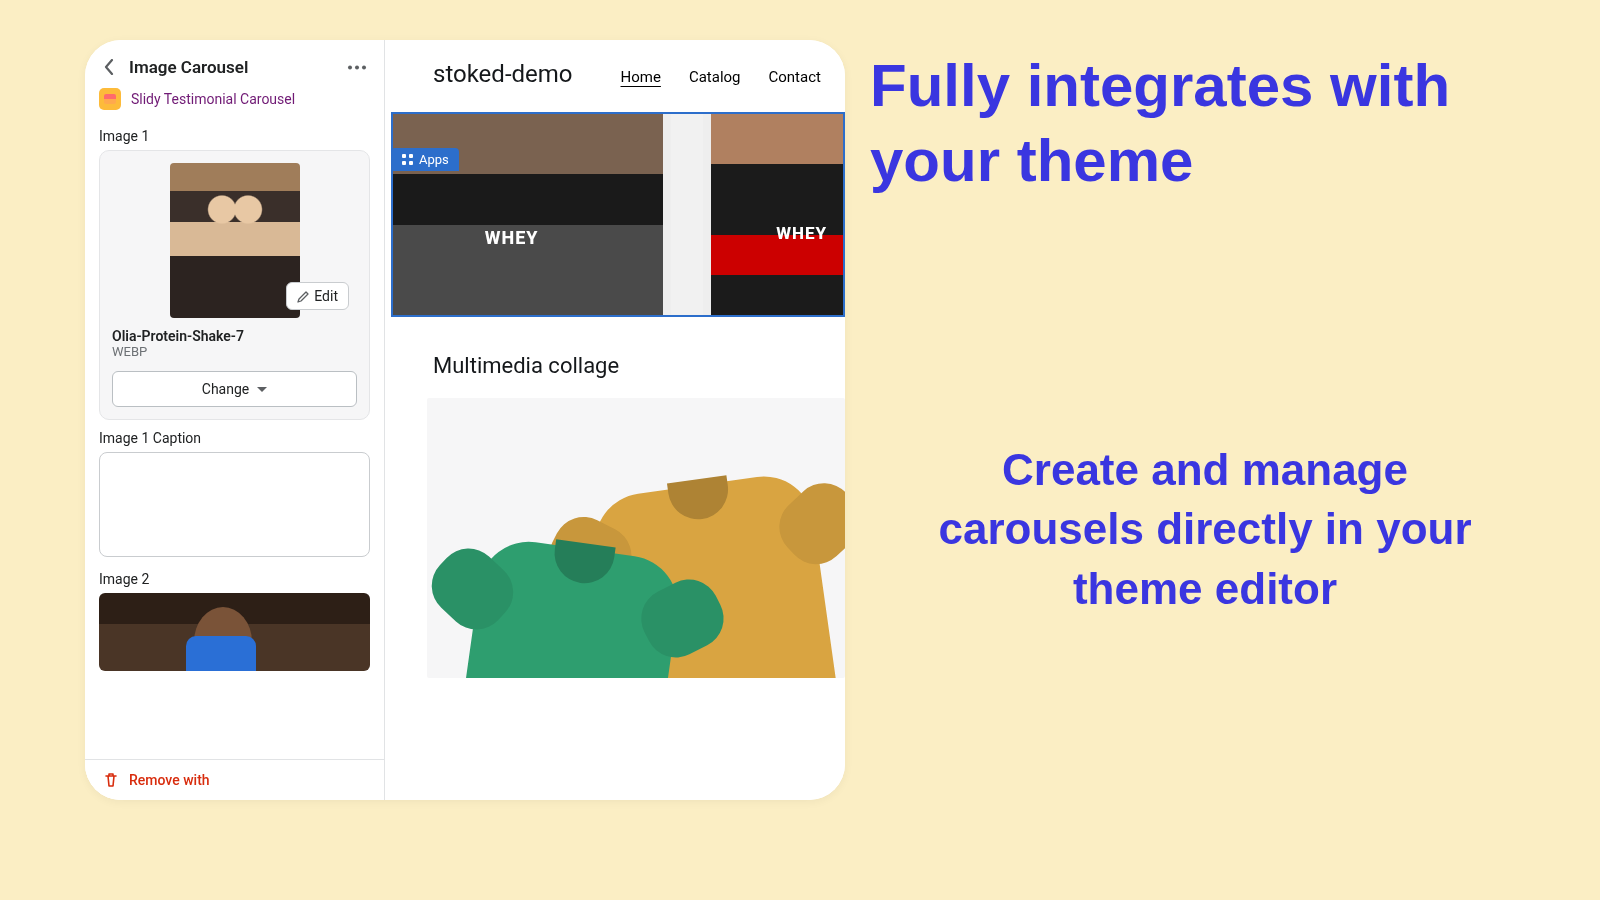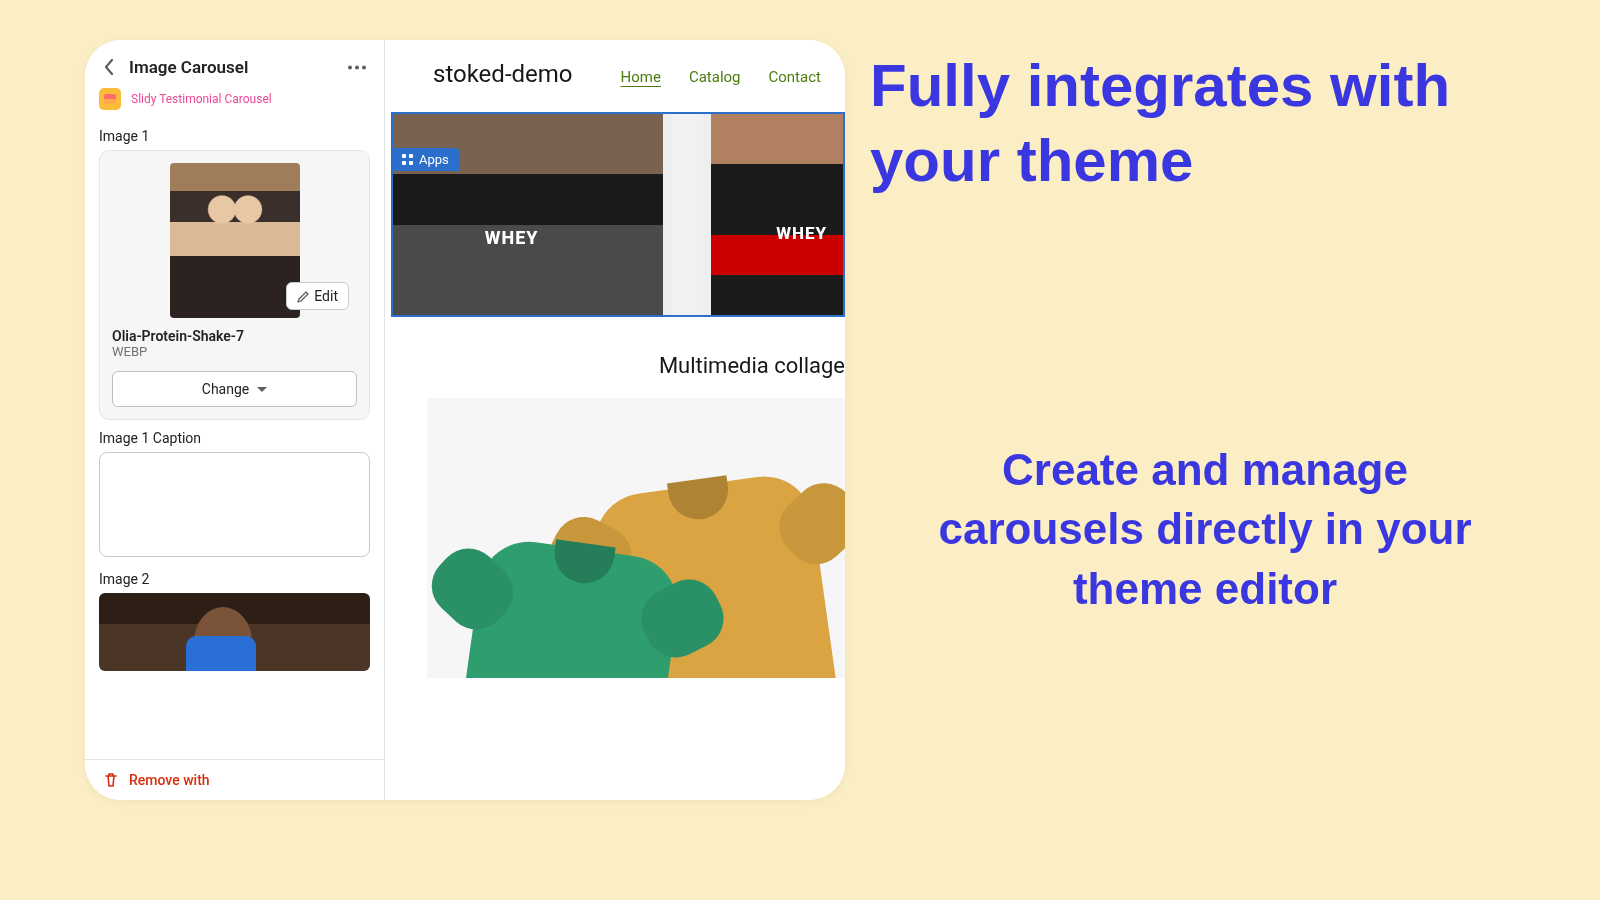--- a/index.html
+++ b/index.html
@@ -12,21 +12,21 @@
 .sidebar { width:300px; height:100%; border-right:1px solid #e1e3e5; display:flex; flex-direction:column; background:#fff; position:relative; }
 .side-header { display:flex; align-items:center; padding:14px 14px 8px; gap:10px; }
 .back-ic { width:20px; height:20px; display:flex; align-items:center; justify-content:center; cursor:pointer; }
 .side-title { font-size:17px; font-weight:600; color:#202223; flex:1; }
 .more-dots { width:26px; height:26px; display:flex; align-items:center; justify-content:center; cursor:pointer; border-radius:4px; }
 .more-dots svg { fill:#5c5f62; }
 
 .app-row { display:flex; align-items:center; gap:10px; padding:0 14px 8px; }
 .app-ic { width:22px; height:22px; background:#fdbb3a; border-radius:5px; display:flex; align-items:center; justify-content:center; }
 .app-ic-inner { width:12px; height:10px; background:linear-gradient(#ff6b6b 50%, #ffa94d 50%); border-radius:2px; }
-.app-name { font-size:12px; color:#ec4899; }
+.app-name { font-size:14px; color:#701a75; }
 
 .side-scroll { flex:1; overflow-y:auto; padding:0 14px 14px; }
 .field-lbl { font-size:14px; color:#202223; margin:10px 0 6px; }
 .img-card { background:#f6f6f7; border:1px solid #e4e5e7; border-radius:10px; padding:12px; }
 .thumb-wrap { position:relative; display:flex; justify-content:center; margin-bottom:10px; }
 .thumb { width:130px; height:155px; border-radius:4px; background:linear-gradient(180deg,#a07d5a 0 18%,#3a2f2a 18% 38%,#d9b996 38% 60%,#2c2320 60% 100%); position:relative; overflow:hidden; }
 .thumb::after { content:""; position:absolute; inset:0; background:
   radial-gradient(circle at 40% 30%, #e8c8a4 10%, transparent 11%),
   radial-gradient(circle at 60% 30%, #e8c8a4 10%, transparent 11%); }
 .edit-btn { position:absolute; right:8px; bottom:8px; background:#fff; border:1px solid #c9cccf; border-radius:6px; padding:5px 10px; display:flex; align-items:center; gap:4px; font-size:14px; color:#202223; cursor:pointer; }
@@ -39,24 +39,24 @@
 
 .thumb2 { width:100%; height:78px; border-radius:6px; background:linear-gradient(180deg,#2d1f16 0 40%,#4a3526 40% 100%); position:relative; overflow:hidden; margin-top:6px; }
 .thumb2::before { content:""; position:absolute; left:35%; top:18%; width:58px; height:70px; background:#7a5338; border-radius:50% 50% 40% 40%; }
 .thumb2::after { content:""; position:absolute; left:32%; bottom:0; width:70px; height:35px; background:#2a6fd6; border-radius:10px 10px 0 0; }
 
 .remove-row { position:absolute; bottom:0; left:0; right:0; border-top:1px solid #e1e3e5; padding:12px 18px; display:flex; align-items:center; gap:10px; cursor:pointer; background:#fff; }
 .remove-row span { color:#d82c0d; font-size:14px; font-weight:500; }
 
 
 .preview { flex:1; background:#f6f6f7; padding:0; overflow:hidden; position:relative; }
-.prev-inner { background:#fff; margin:0; height:100%; padding:20px 0 0 48px;text-align:right; }
+.prev-inner { background:#fff; margin:0; height:100%; padding:20px 0 0 48px; }
 .store-hdr { display:flex; align-items:baseline; gap:28px; padding:0 0 24px; }
 .brand { font-size:24px; color:#15181b; margin-right:20px; }
-.navlink { font-size:15px; color:#4d7c0f; cursor:pointer; }
+.navlink { font-size:15px; color:#000000; cursor:pointer; }
 .navlink.active { text-decoration:underline; text-underline-offset:4px; }
 
 .apps-tag { position:absolute; left:6px; top:108px; background:#2c6ecb; color:#fff; font-size:13px; padding:4px 10px; border-radius:4px 4px 0 0; display:flex; align-items:center; gap:5px; z-index:2; }
 .apps-tag svg { fill:#fff; }
 .carousel-box { border:2px solid #2c6ecb; height:205px; margin-left:-42px; display:flex; gap:8px; overflow:hidden; background:#eee; }
 .slide { height:100%; background:#888; }
 .s1 { flex:0 0 270px; background:linear-gradient(180deg,#7a6250 0 30%,#1a1a1a 30% 55%,#4a4a4a 55% 100%); position:relative; }
 .s1::after { content:"WHEY"; position:absolute; left:34%; top:56%; color:#fff; font-weight:800; font-size:18px; letter-spacing:1px; }
 .s2 { flex:0 0 32px; background:#f1f1f1; }
 .s3 { flex:1; background:linear-gradient(180deg,#b08060 0 25%,#1b1b1b 25% 60%,#cc0000 60% 80%,#1b1b1b 80% 100%); position:relative; }

